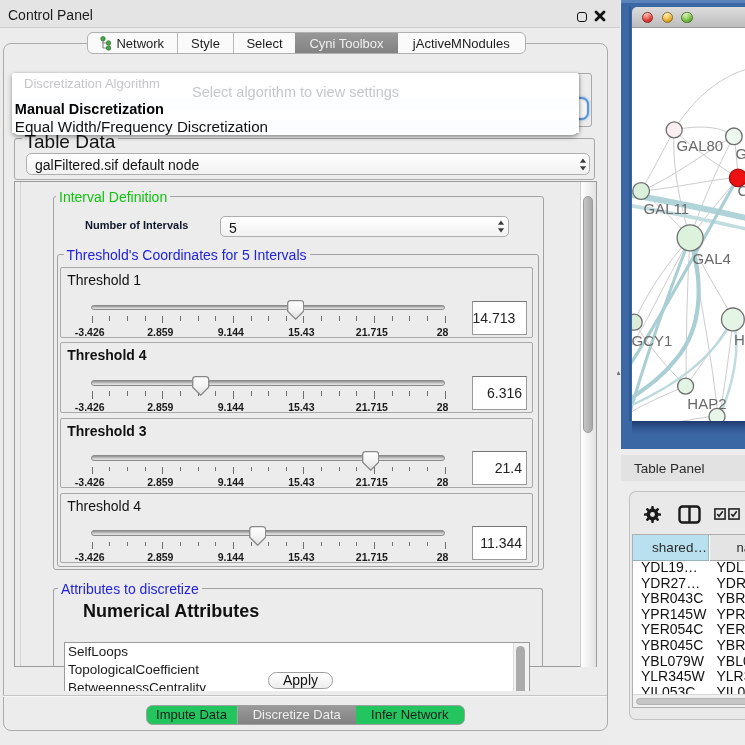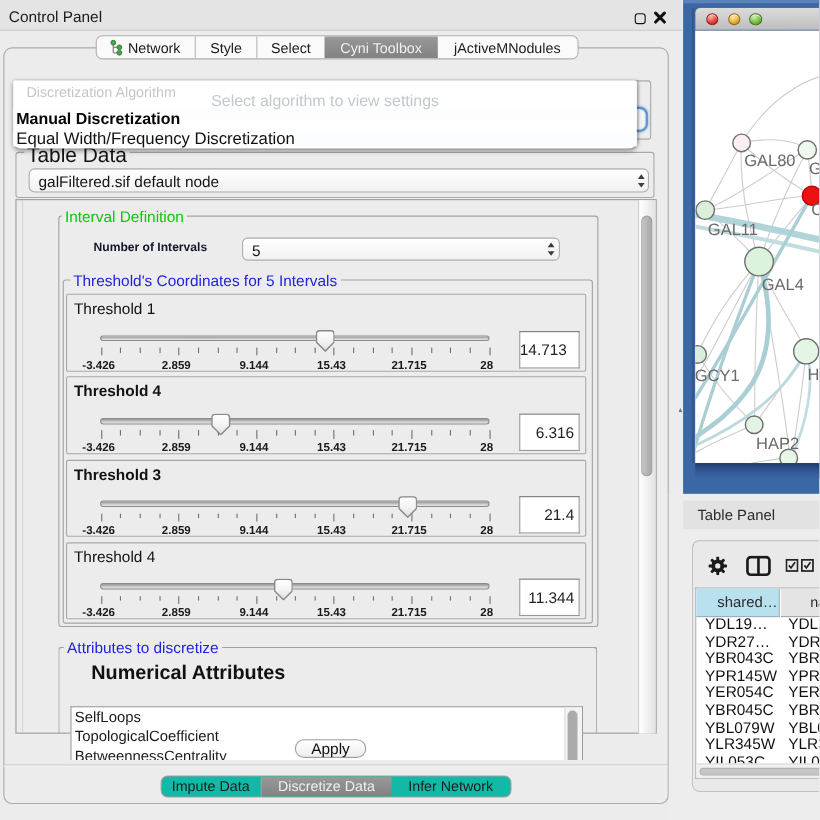--- a/index.html
+++ b/index.html
@@ -248,21 +248,21 @@
 <div class="abs" style="left:63.8px;top:617.5px;width:466.2px;height:49.5px;background:#ffffff;border:1px solid #9a9a9a;border-bottom:none;overflow:hidden;margin-top:24px;">
   <div style="font-size:13.5px;color:#1a1a1a;padding:0.5px 0 0 3.2px;line-height:17.8px;">SelfLoops<br>TopologicalCoefficient<br>BetweennessCentrality</div>
   <div class="abs" style="right:0;top:0;width:16px;height:49.5px;background:#f3f3f3;border-left:1px solid #ddd;"></div>
   <div class="abs" style="right:3.5px;top:3.5px;width:9px;height:60px;background:#ababab;border-radius:4.5px;"></div>
 </div>
 
 <div class="abs" style="left:268px;top:671.5px;width:65px;height:17.5px;background:linear-gradient(#ffffff,#ededed);border:1px solid #9f9f9f;border-radius:8.5px;display:flex;align-items:center;justify-content:center;font-size:14px;color:#111;">Apply</div>
 <div class="abs" style="left:3px;top:694.5px;width:604px;height:1px;background:#c4c4c4;"></div>
 <div class="abs" style="left:3px;top:695.5px;width:604px;height:1px;background:#f7f7f7;"></div>
 
-<div class="abs" id="bottabs" style="left:145.5px;top:704.5px;height:20px;display:flex;border:1px solid #9f9f9f;border-radius:6.5px;overflow:hidden;background:#14b8a6;font-size:13px;color:#1c1c1c;">
+<div class="abs" id="bottabs" style="left:145.5px;top:704.5px;height:20px;display:flex;border:1px solid #9f9f9f;border-radius:6.5px;overflow:hidden;background:#22c55e;font-size:13px;color:#1c1c1c;">
   <div style="width:91px;display:flex;align-items:center;justify-content:center;border-right:1px solid #a8a8a8;">Impute Data</div>
   <div style="width:118.5px;display:flex;align-items:center;justify-content:center;background:linear-gradient(#999999,#828282);color:#efefef;">Discretize Data</div>
   <div style="width:107.5px;display:flex;align-items:center;justify-content:center;">Infer Network</div>
 </div>
 
 <div class="abs" style="left:616.5px;top:371px;width:4px;height:4px;background:#5a5a5a;clip-path:polygon(0 100%, 50% 0, 100% 100%);opacity:0.8;"></div>
 
 <div class="abs" id="popup" style="left:12px;top:73px;width:566.5px;height:62px;background:#ffffff;border-radius:2px 2px 7px 7px;box-shadow:0 2px 5px rgba(0,0,0,0.38), 1px 0 2px rgba(0,0,0,0.15);">
   <div class="abs" style="left:12px;top:2.5px;font-size:13px;color:#c6c6ca;">Discretization Algorithm</div>
   <div class="abs" style="left:0;top:24.5px;width:100%;height:12px;background:#fbfdff;"></div>

